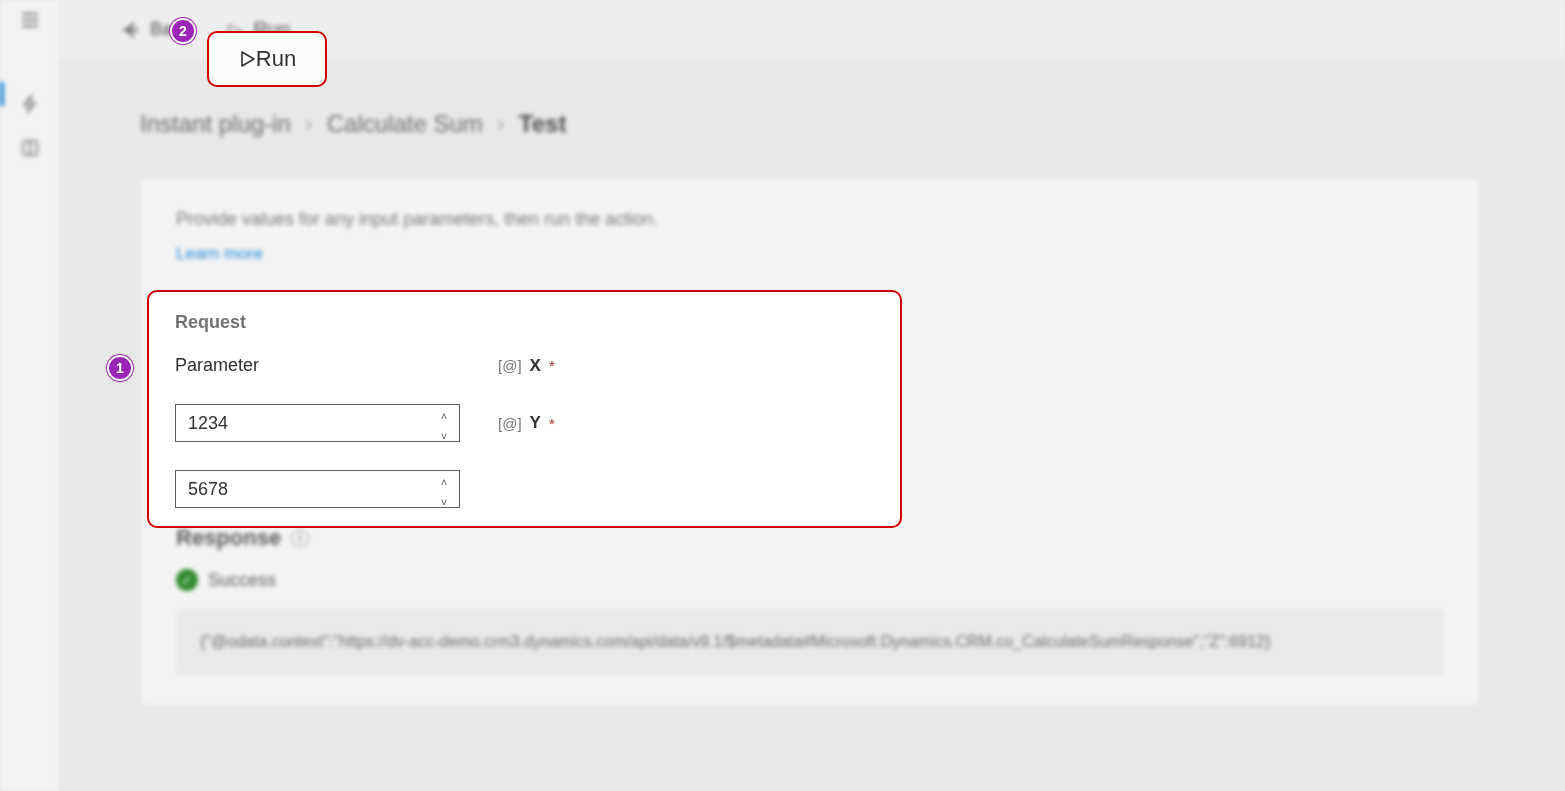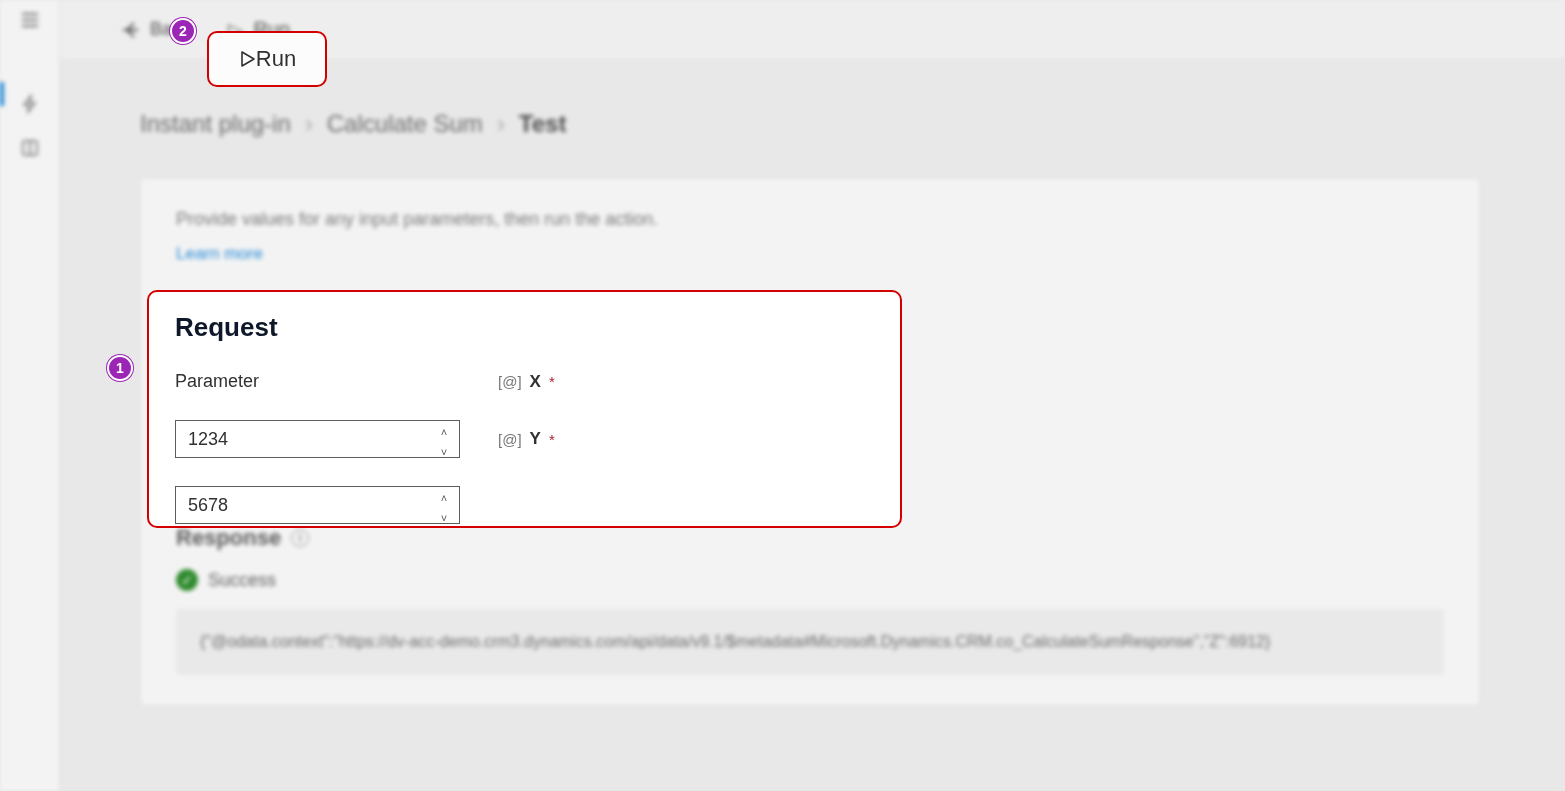--- a/index.html
+++ b/index.html
@@ -114,21 +114,21 @@
       font-size: 22px; color:#323130;margin-top:28px;
     }
     .highlight-request {
       left: 147px; top: 290px;
       width: 755px; height: 238px;
       border: 2.5px solid #d40000;
       border-radius: 10px;
       background: #fff;
       padding: 20px 26px;
     }
-    .highlight-request .sect-title-sharp { font-size: 26px; font-weight:600; color:#0f172a; margin-bottom:28px; }
+    .highlight-request .sect-title-sharp { font-size: 18px; font-weight:600; color:#737373; margin-bottom:22px; }
     .sharp-grid { display:grid; grid-template-columns: 285px 415px; column-gap:0; row-gap:16px; align-items:center;gap:28px;}
     .sharp-hdr { font-size: 18px; color:#323130; }
     .sharp-label { font-size: 17px; color:#323130; padding-left:10px; display:flex; gap:8px; align-items:center;}
     .sharp-label .at { color:#777; font-size:15px;}
     .sharp-label .req { color:#a4262c; font-size:15px;}
     .sharp-input-wrap { position:relative; }
     .sharp-input {
       width: 100%; height: 38px; border:1px solid #605e5c; padding: 0 34px 0 12px;
       font-size: 18px; color:#323130; background:#fff;
     }

